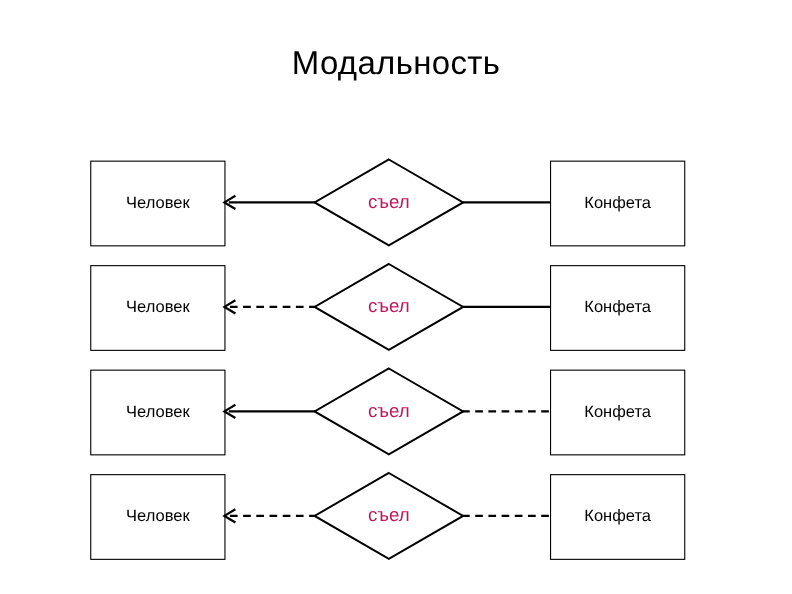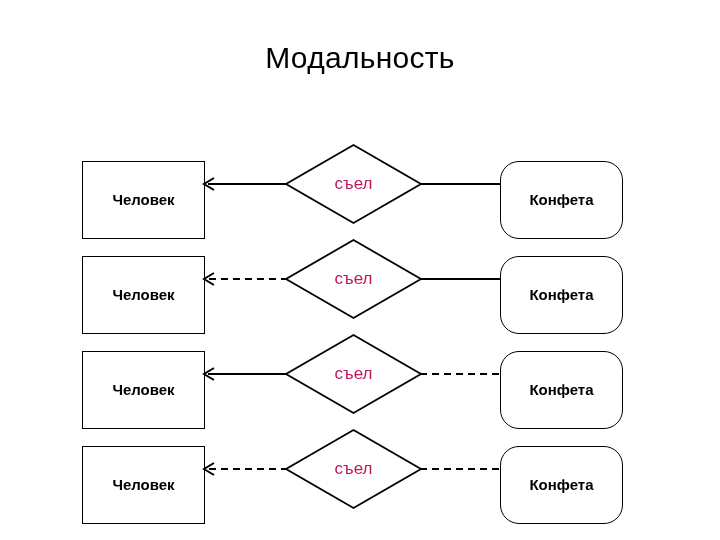--- a/index.html
+++ b/index.html
@@ -41,33 +41,32 @@
     width: 720px;
     height: 95px;
   }
   .er-row.r0 { top: 140px; }
   .er-row.r1 { top: 235px; }
   .er-row.r2 { top: 330px; }
   .er-row.r3 { top: 425px; }
 
   .entity-box {
     position: absolute;
-    top: 21px;
+    top: 6px;
     width: 123px;
     height: 78px;
     border: 1.6px solid #000000;
     background: #ffffff;
     box-sizing: border-box;
     display: flex;
     align-items: center;
     justify-content: center;
-    font-weight: bold;
   }
   .entity-box.left  { left: 82px; }
-  .entity-box.right { left: 500px; border-radius: 19px; }
+  .entity-box.right { left: 500px; }
   .entity-label {
     font-size: 15px;
     line-height: 18px;
     color: #000000;
     white-space: nowrap;
   }
 
   .rel-diamond {
     position: absolute;
     left: 285px;

